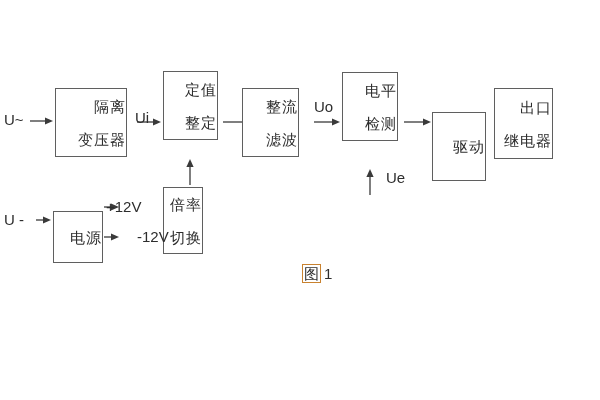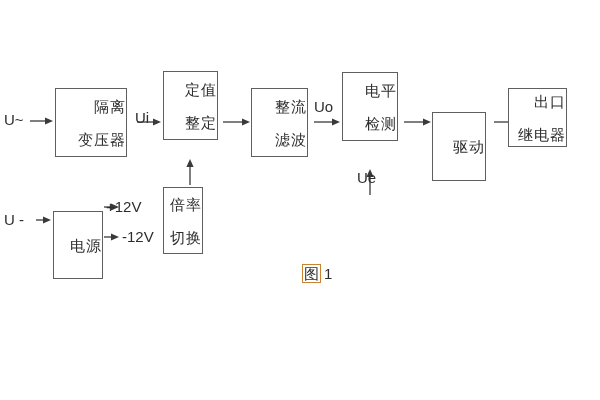--- a/index.html
+++ b/index.html
@@ -87,55 +87,55 @@
   <div class="block" style="left:55px;top:88px;width:72px;height:69px">
     <span>隔离</span>
     <span>变压器</span>
   </div>
 
   <div class="block" style="left:163px;top:71px;width:55px;height:69px">
     <span>定值</span>
     <span>整定</span>
   </div>
 
-  <div class="block" style="left:251px;top:88px;width:57px;height:69px">
+  <div class="block" style="left:242px;top:88px;width:57px;height:69px">
     <span>整流</span>
     <span>滤波</span>
   </div>
 
   <div class="block" style="left:342px;top:72px;width:56px;height:69px">
     <span>电平</span>
     <span>检测</span>
   </div>
 
   <div class="block single" style="left:432px;top:88px;width:54px;height:69px">
     <span>驱动</span>
   </div>
 
-  <div class="block" style="left:508px;top:88px;width:59px;height:59px">
+  <div class="block" style="left:494px;top:88px;width:59px;height:71px">
     <span>出口</span>
     <span>继电器</span>
   </div>
 
-  <div class="block single" style="left:53px;top:187px;width:50px;height:68px">
+  <div class="block single" style="left:53px;top:187px;width:50px;height:52px">
     <span>电源</span>
   </div>
 
   <div class="block" style="left:163px;top:187px;width:40px;height:67px">
     <span>倍率</span>
     <span>切换</span>
   </div>
 
 
   <div class="lab" style="left:4px;top:112px">U~</div>
   <div class="lab" style="left:135px;top:110px">Ui</div>
   <div class="lab" style="left:314px;top:99px">Uo</div>
-  <div class="lab" style="left:357px;top:170px">Ue</div>
+  <div class="lab" style="left:386px;top:170px">Ue</div>
   <div class="lab" style="left:4px;top:212px">U -</div>
   <div class="lab" style="left:106px;top:199px">+12V</div>
-  <div class="lab" style="left:122px;top:229px">-12V</div>
+  <div class="lab" style="left:137px;top:229px">-12V</div>
 
   <div class="caption">
     <span class="fig-char">图</span>
     <span>1</span>
   </div>
 
 </div>
 
 </body></html>

